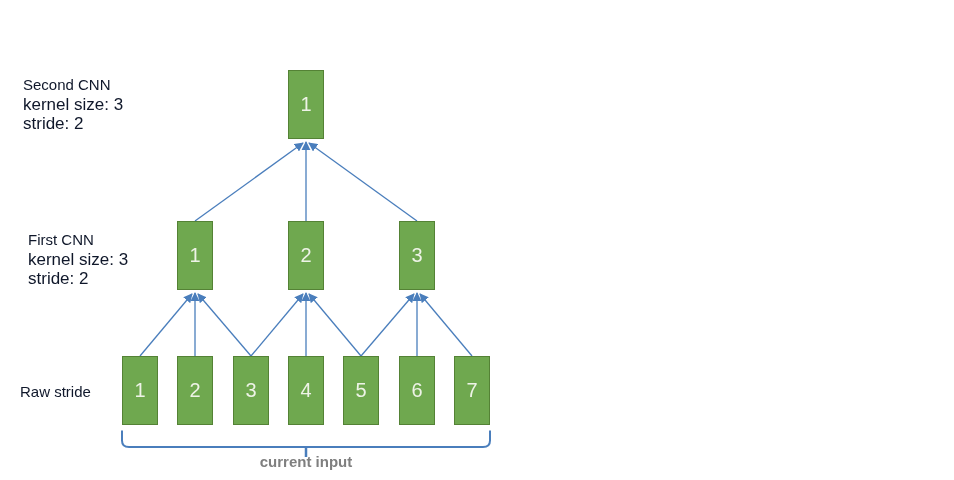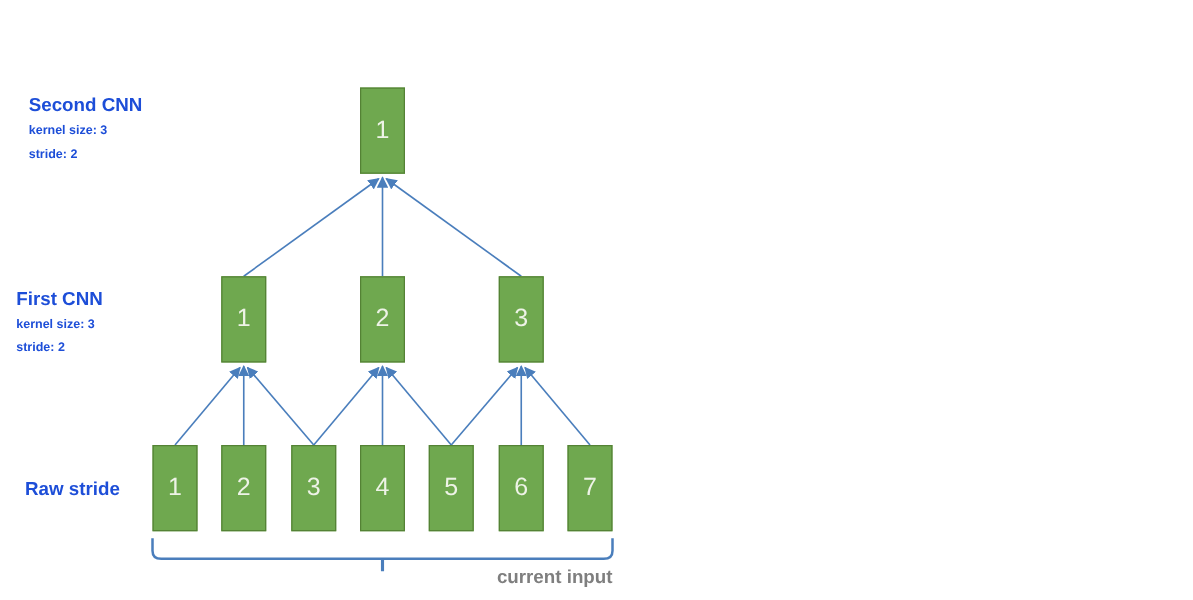--- a/index.html
+++ b/index.html
@@ -29,37 +29,37 @@
     border: 1.5px solid #548235;
     box-sizing: border-box;
     display: flex;
     align-items: center;
     justify-content: center;
     font-size: 20px;
     color: #eef3e7;
   }
   .layer-label {
     position: absolute;
-    color: #1d4ed8;
-    font-weight: bold;
+    color: #0f172a;
+    font-weight: normal;
   }
   .layer-title {
     font-size: 15px;
     line-height: 21px;
   }
   .layer-sub {
-    font-size: 10px;
+    font-size: 17px;
     line-height: 19px;
   }
   .bracket-label {
     position: absolute;
     left: 122px;
     top: 453px;
     width: 368px;
-    text-align: right;
+    text-align: center;
     color: #7f7f7f;
     font-weight: bold;
     font-size: 15px;
   }
 </style>
 </head>
 <body>
 
 <div class="canvas">
 
@@ -95,21 +95,21 @@
       <line x1="306" y1="447" x2="306" y2="457" stroke="#4a7ebc" stroke-width="2.5"></line>
     </g>
   </svg>
 
   <div class="layer-label" style="left:23px; top:74px">
     <div class="layer-title">Second CNN</div>
     <div class="layer-sub">kernel size: 3</div>
     <div class="layer-sub">stride: 2</div>
   </div>
 
-  <div class="layer-label" style="left:13px; top:229px">
+  <div class="layer-label" style="left:28px; top:229px">
     <div class="layer-title">First CNN</div>
     <div class="layer-sub">kernel size: 3</div>
     <div class="layer-sub">stride: 2</div>
   </div>
 
   <div class="layer-label" style="left:20px; top:381px">
     <div class="layer-title">Raw stride</div>
   </div>
 
   <div class="node" style="left:288px; top:70px">1</div>

